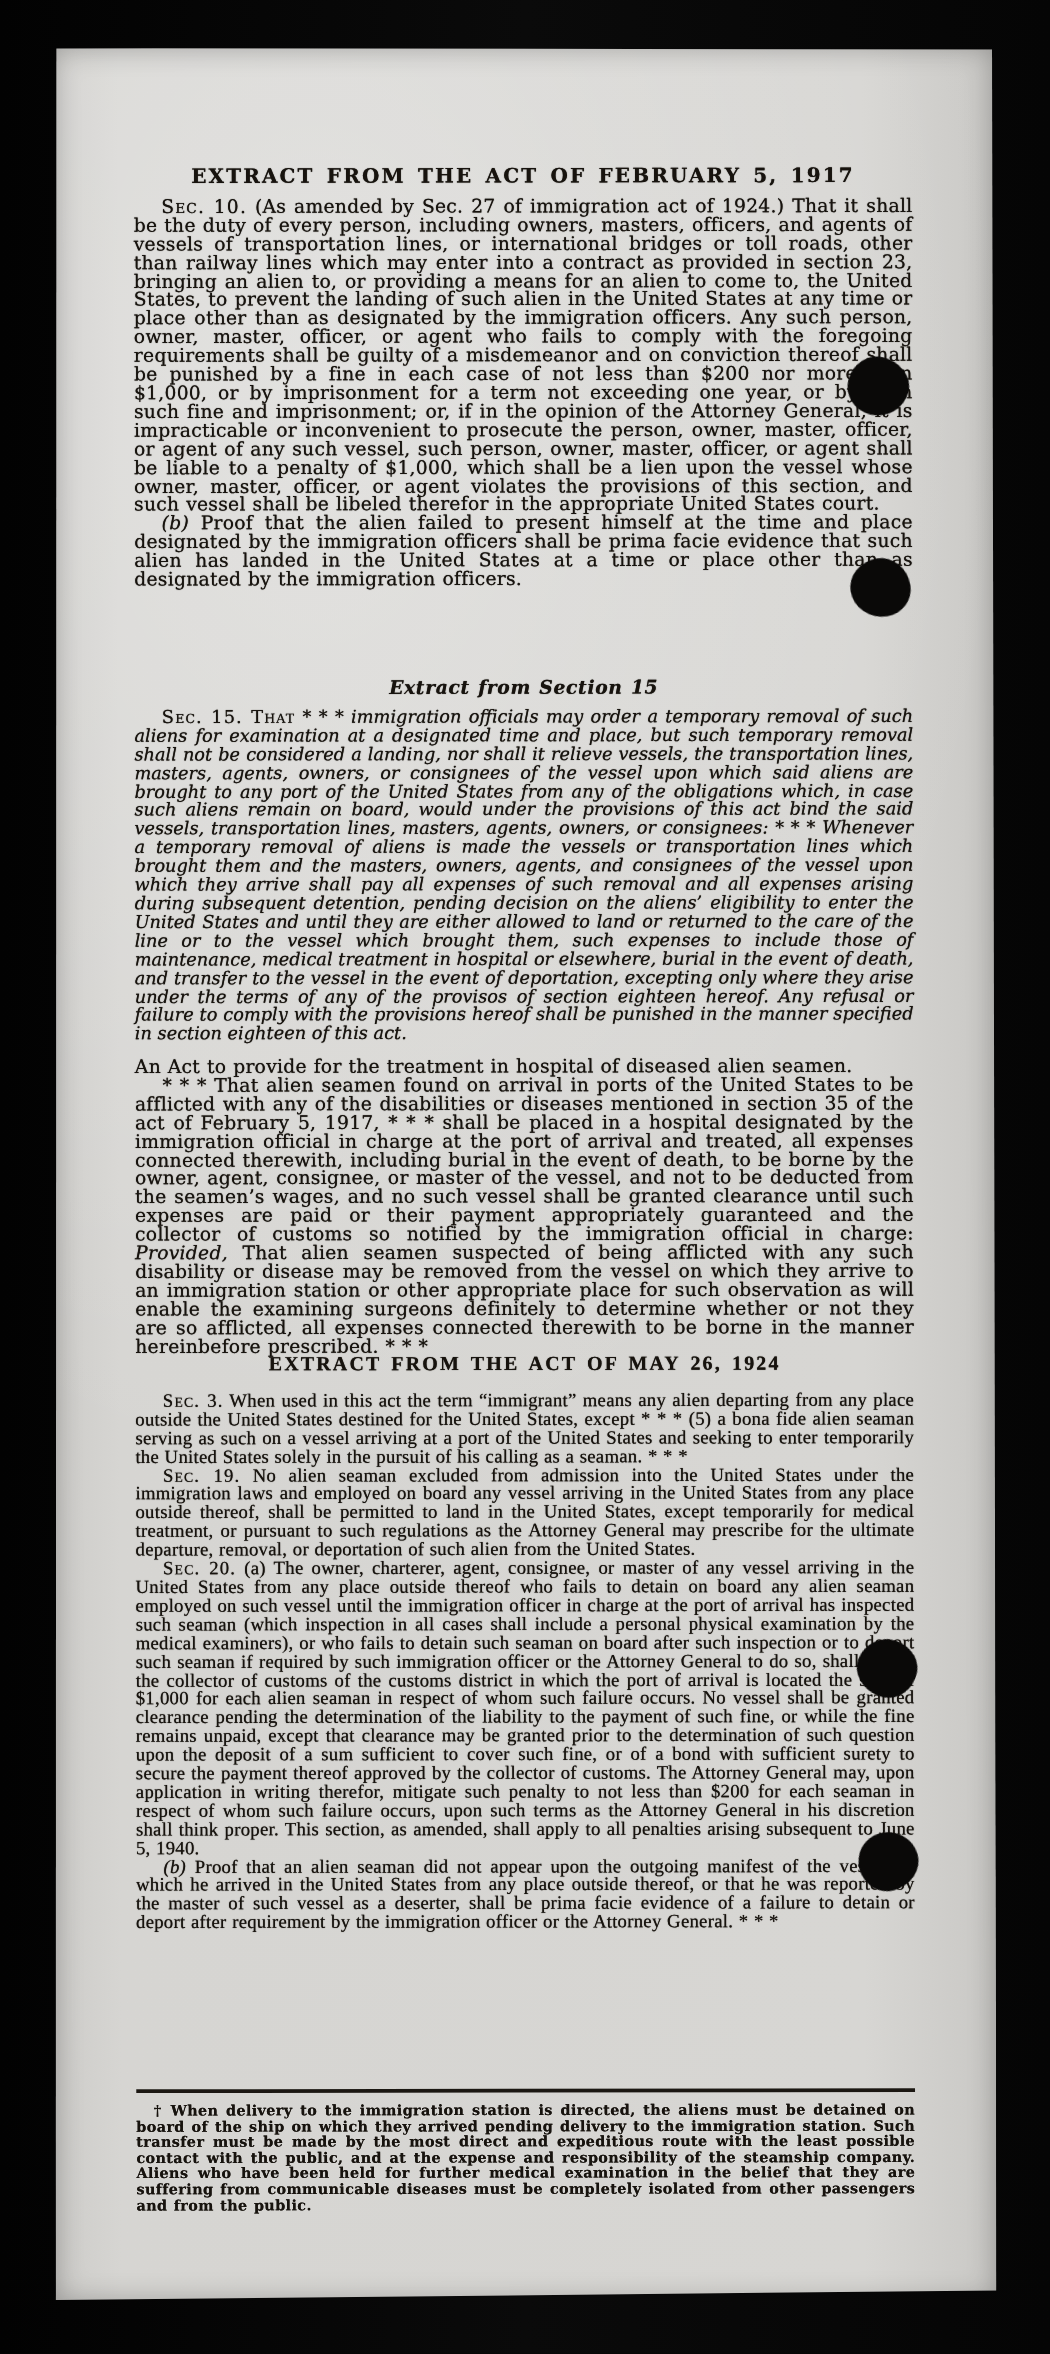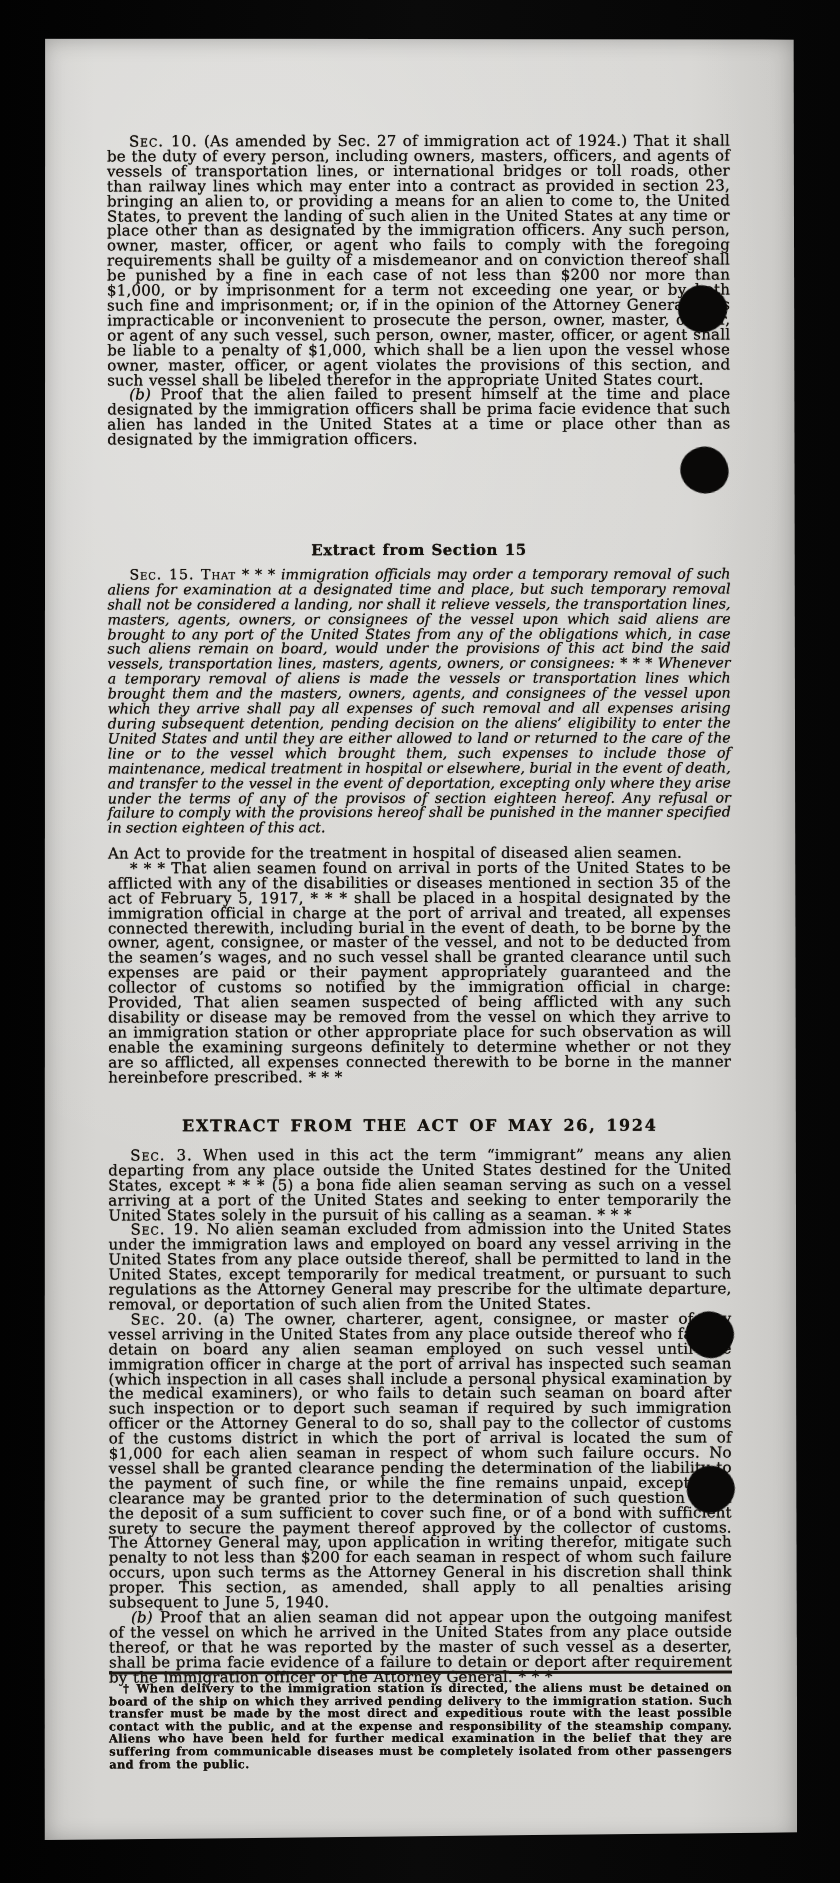--- a/index.html
+++ b/index.html
@@ -24,39 +24,39 @@
     transform:rotate(-0.08deg);
     color:#17130e;
   }
   .block{
     position:absolute;left:65px;width:623px;
     font-size:15px;line-height:14.9px;
     letter-spacing:.2px;word-spacing:.5px;
     text-align:justify;
     text-shadow:0 0 .7px rgba(23,19,14,.92);
   }
-  .b1{top:96px;} .b2{top:505px;} .b3{top:808px;} .b4{top:1081px;}
+  .b1{top:96px;} .b2{top:505px;} .b3{top:808px;} .b4{top:1047px;font-family:Liberation Serif, serif;}
   .act-heading{
     font-size:16px;font-weight:bold;text-align:center;
     letter-spacing:1.7px;word-spacing:2.5px;
     margin:0 0 9px 0;text-indent:0;
   }
-  .b2 .act-heading{font-size:15px;letter-spacing:.5px;word-spacing:1px;}
+  .b2 .act-heading{font-size:15px;letter-spacing:.5px;word-spacing:1px;font-style:italic;}
   .b3 .act-heading{margin-bottom:12px;}
   .b4 .act-heading{margin-bottom:14px;}
   p{margin:0;text-indent:22px;}
   p.noindent{text-indent:0;}
   .lead{font-variant:small-caps;letter-spacing:.9px;}
   .lead-paren{font-style:italic;}
   .it-block{
     font-style:italic;font-size:14.2px;
     letter-spacing:0;word-spacing:0;
   }
   .it-block .lead{font-style:normal;}
-  .provided{}
+  .provided{font-style:italic;}
   .rule{
     position:absolute;left:65px;top:1633px;width:623px;height:0;
     border-top:3px solid #1b1712;
   }
   .footnote{
     position:absolute;left:65px;top:1644px;width:623px;
     font-size:11.5px;line-height:12.6px;font-weight:bold;
     text-align:justify;letter-spacing:.3px;word-spacing:.8px;
     text-indent:14px;
     text-shadow:0 0 .5px rgba(23,19,14,.9);
@@ -76,20 +76,21 @@
   .blot-4{left:643px;top:1428px;width:48px;height:47px;border-radius:48% 52% 54% 46%/50% 52% 48% 50%;transform:rotate(-16deg);}
 </style>
 </head>
 <body>
 
 <div class="scan-bg"></div>
 
 <div class="page">
 
   <div class="block b1">
+    <div class="act-heading">EXTRACT FROM THE ACT OF FEBRUARY 5, 1917</div>
     <p><span class="lead">Sec. 10.</span> <span>(As amended by Sec. 27 of immigration act of 1924.)  That it shall be the duty of every person, including owners, masters, officers, and agents of vessels of transportation lines, or international bridges or toll roads, other than railway lines which may enter into a contract as provided in section 23, bringing an alien to, or providing a means for an alien to come to, the United States, to prevent the landing of such alien in the United States at any time or place other than as designated by the immigration officers.  Any such person, owner, master, officer, or agent who fails to comply with the foregoing requirements shall be guilty of a misdemeanor and on conviction thereof shall be punished by a fine in each case of not less than $200 nor more than $1,000, or by imprisonment for a term not exceeding one year, or by both such fine and imprisonment; or, if in the opinion of the Attorney General, it is impracticable or inconvenient to prosecute the person, owner, master, officer, or agent of any such vessel, such person, owner, master, officer, or agent shall be liable to a penalty of $1,000, which shall be a lien upon the vessel whose owner, master, officer, or agent violates the provisions of this section, and such vessel shall be libeled therefor in the appropriate United States court.</span></p>
     <p><span class="lead-paren">(b)</span> <span>Proof that the alien failed to present himself at the time and place designated by the immigration officers shall be prima facie evidence that such alien has landed in the United States at a time or place other than as designated by the immigration officers.</span></p>
   </div>
 
   <div class="block b2">
     <div class="act-heading">Extract from Section 15</div>
     <p class="it-block"><span class="lead">Sec. 15. That</span> <span>* * *  immigration officials may order a temporary removal of such aliens for examination at a designated time and place, but such temporary removal shall not be considered a landing, nor shall it relieve vessels, the transportation lines, masters, agents, owners, or consignees of the vessel upon which said aliens are brought to any port of the United States from any of the obligations which, in case such aliens remain on board, would under the provisions of this act bind the said vessels, transportation lines, masters, agents, owners, or consignees:  * * *  Whenever a temporary removal of aliens is made the vessels or transportation lines which brought them and the masters, owners, agents, and consignees of the vessel upon which they arrive shall pay all expenses of such removal and all expenses arising during subsequent detention, pending decision on the aliens’ eligibility to enter the United States and until they are either allowed to land or returned to the care of the line or to the vessel which brought them, such expenses to include those of maintenance, medical treatment in hospital or elsewhere, burial in the event of death, and transfer to the vessel in the event of deportation, excepting only where they arise under the terms of any of the provisos of section eighteen hereof.  Any refusal or failure to comply with the provisions hereof shall be punished in the manner specified in section eighteen of this act.</span></p>
   </div>
 
   <div class="block b3">

